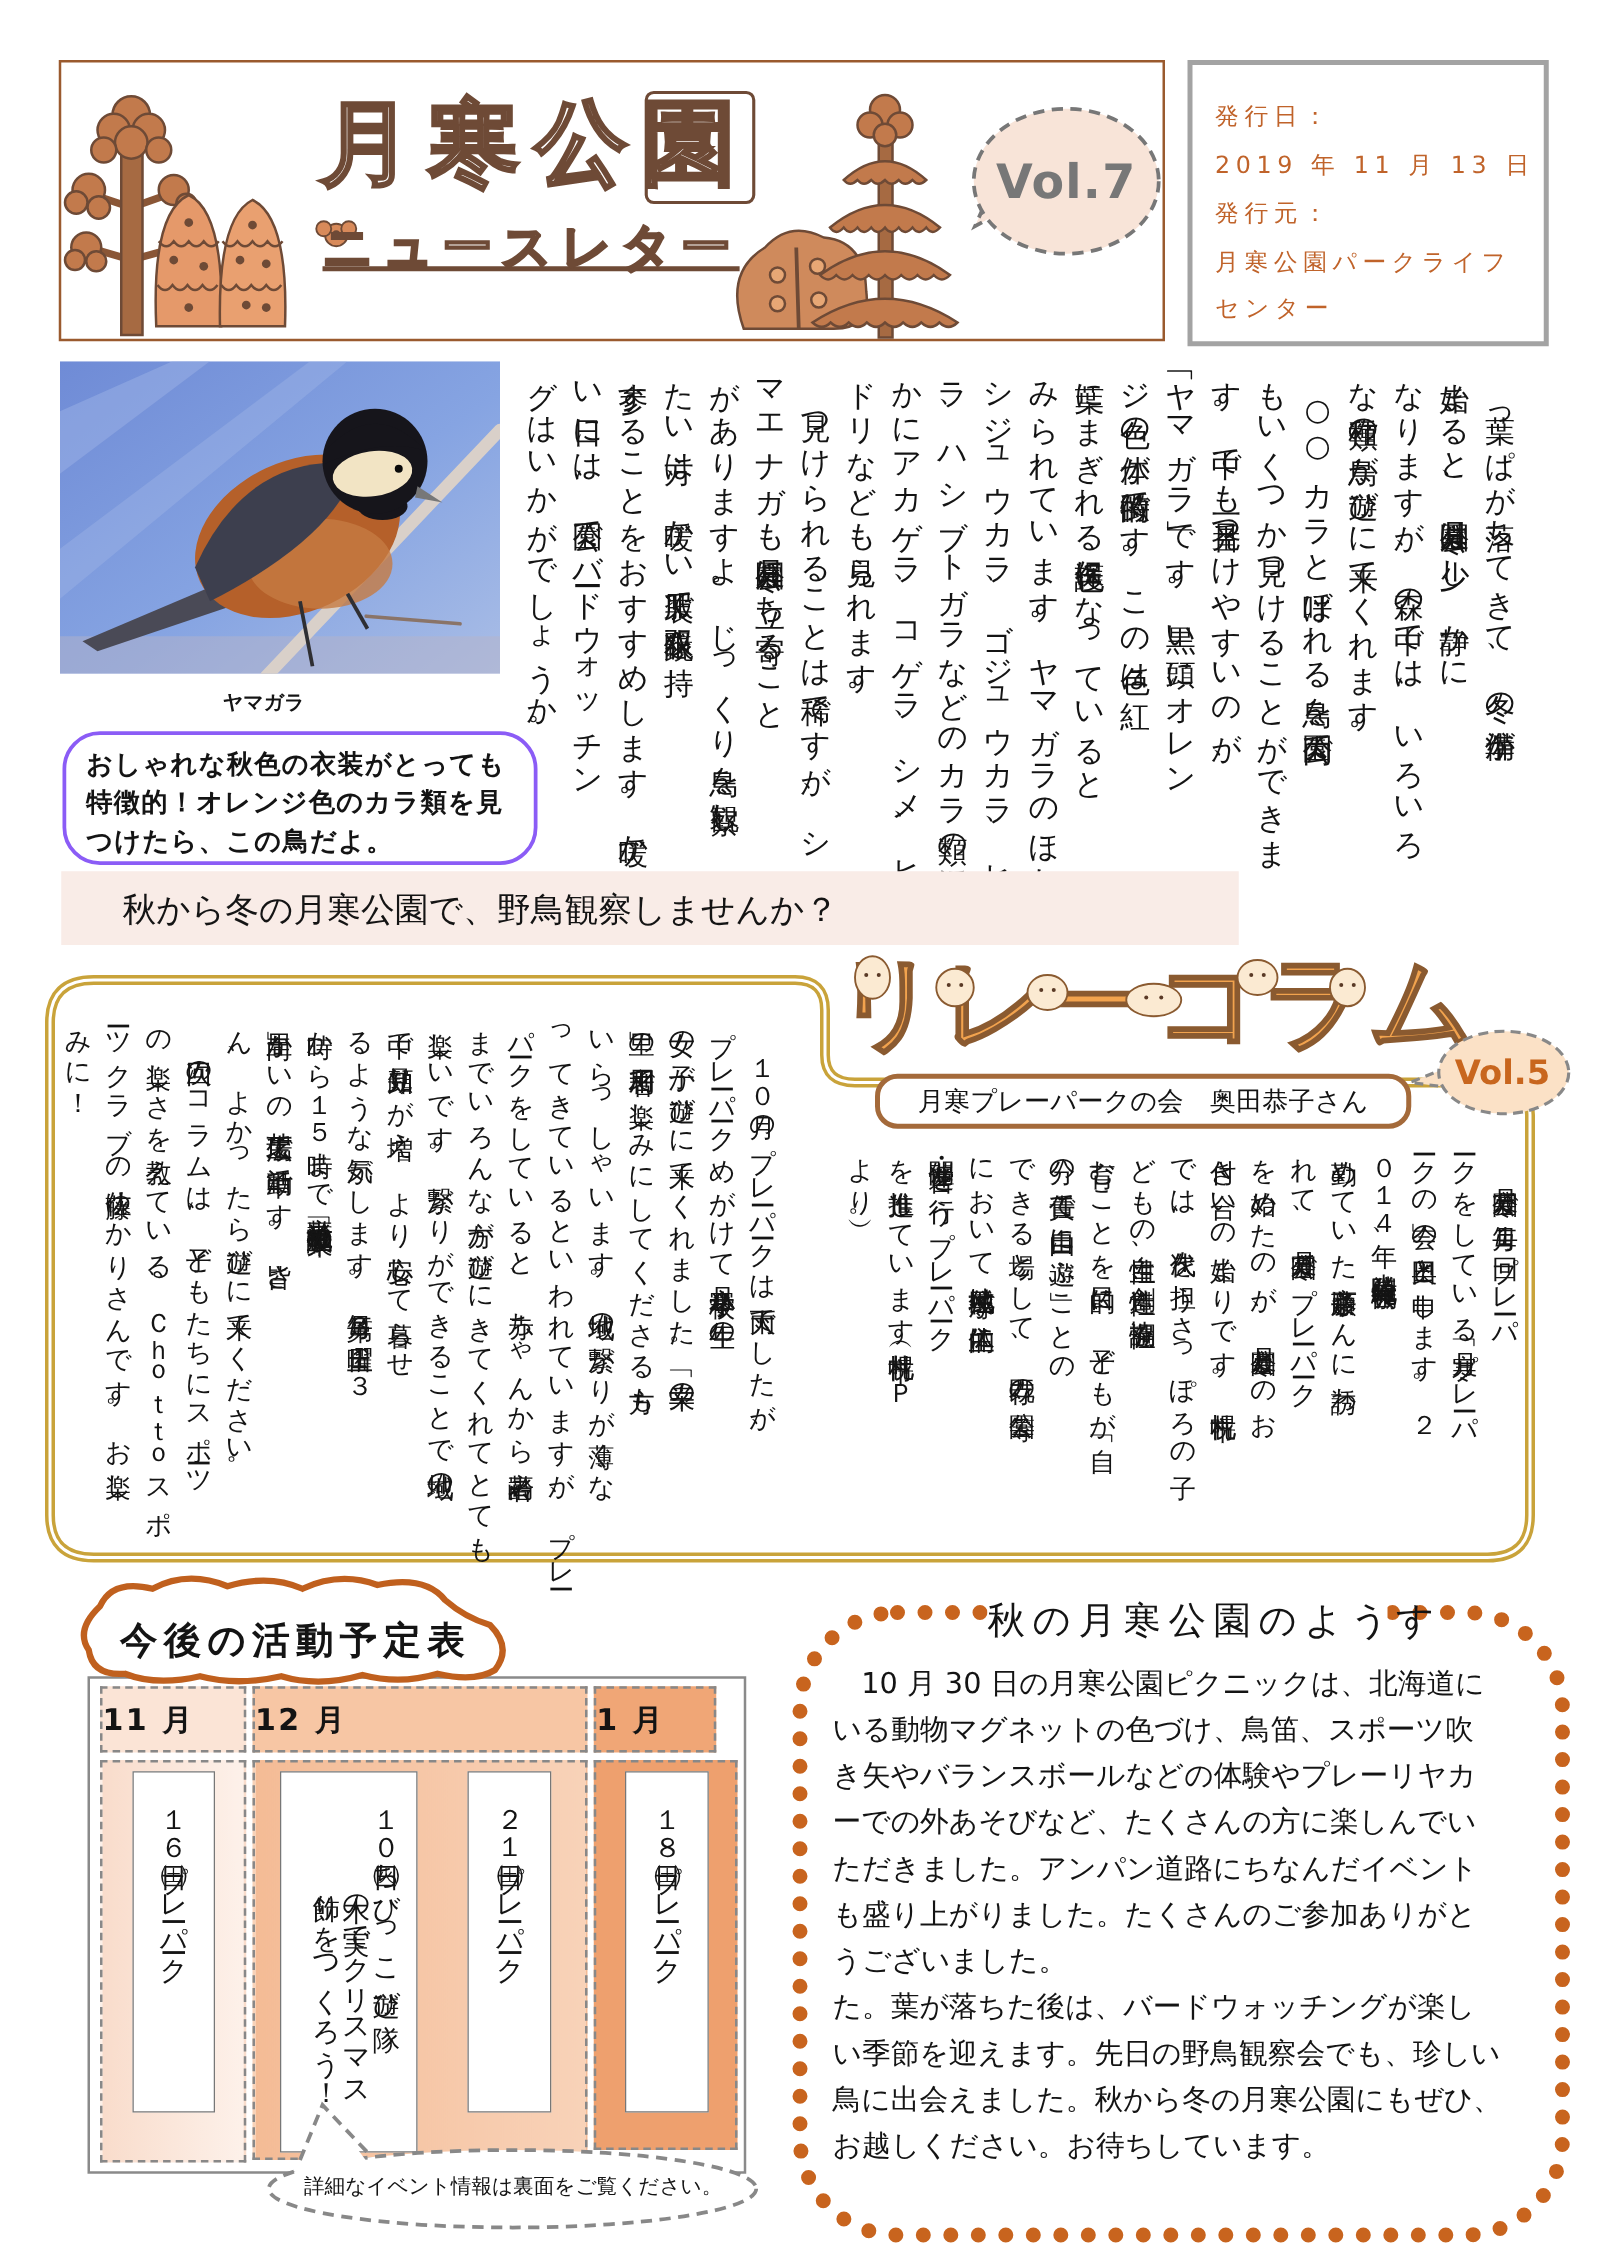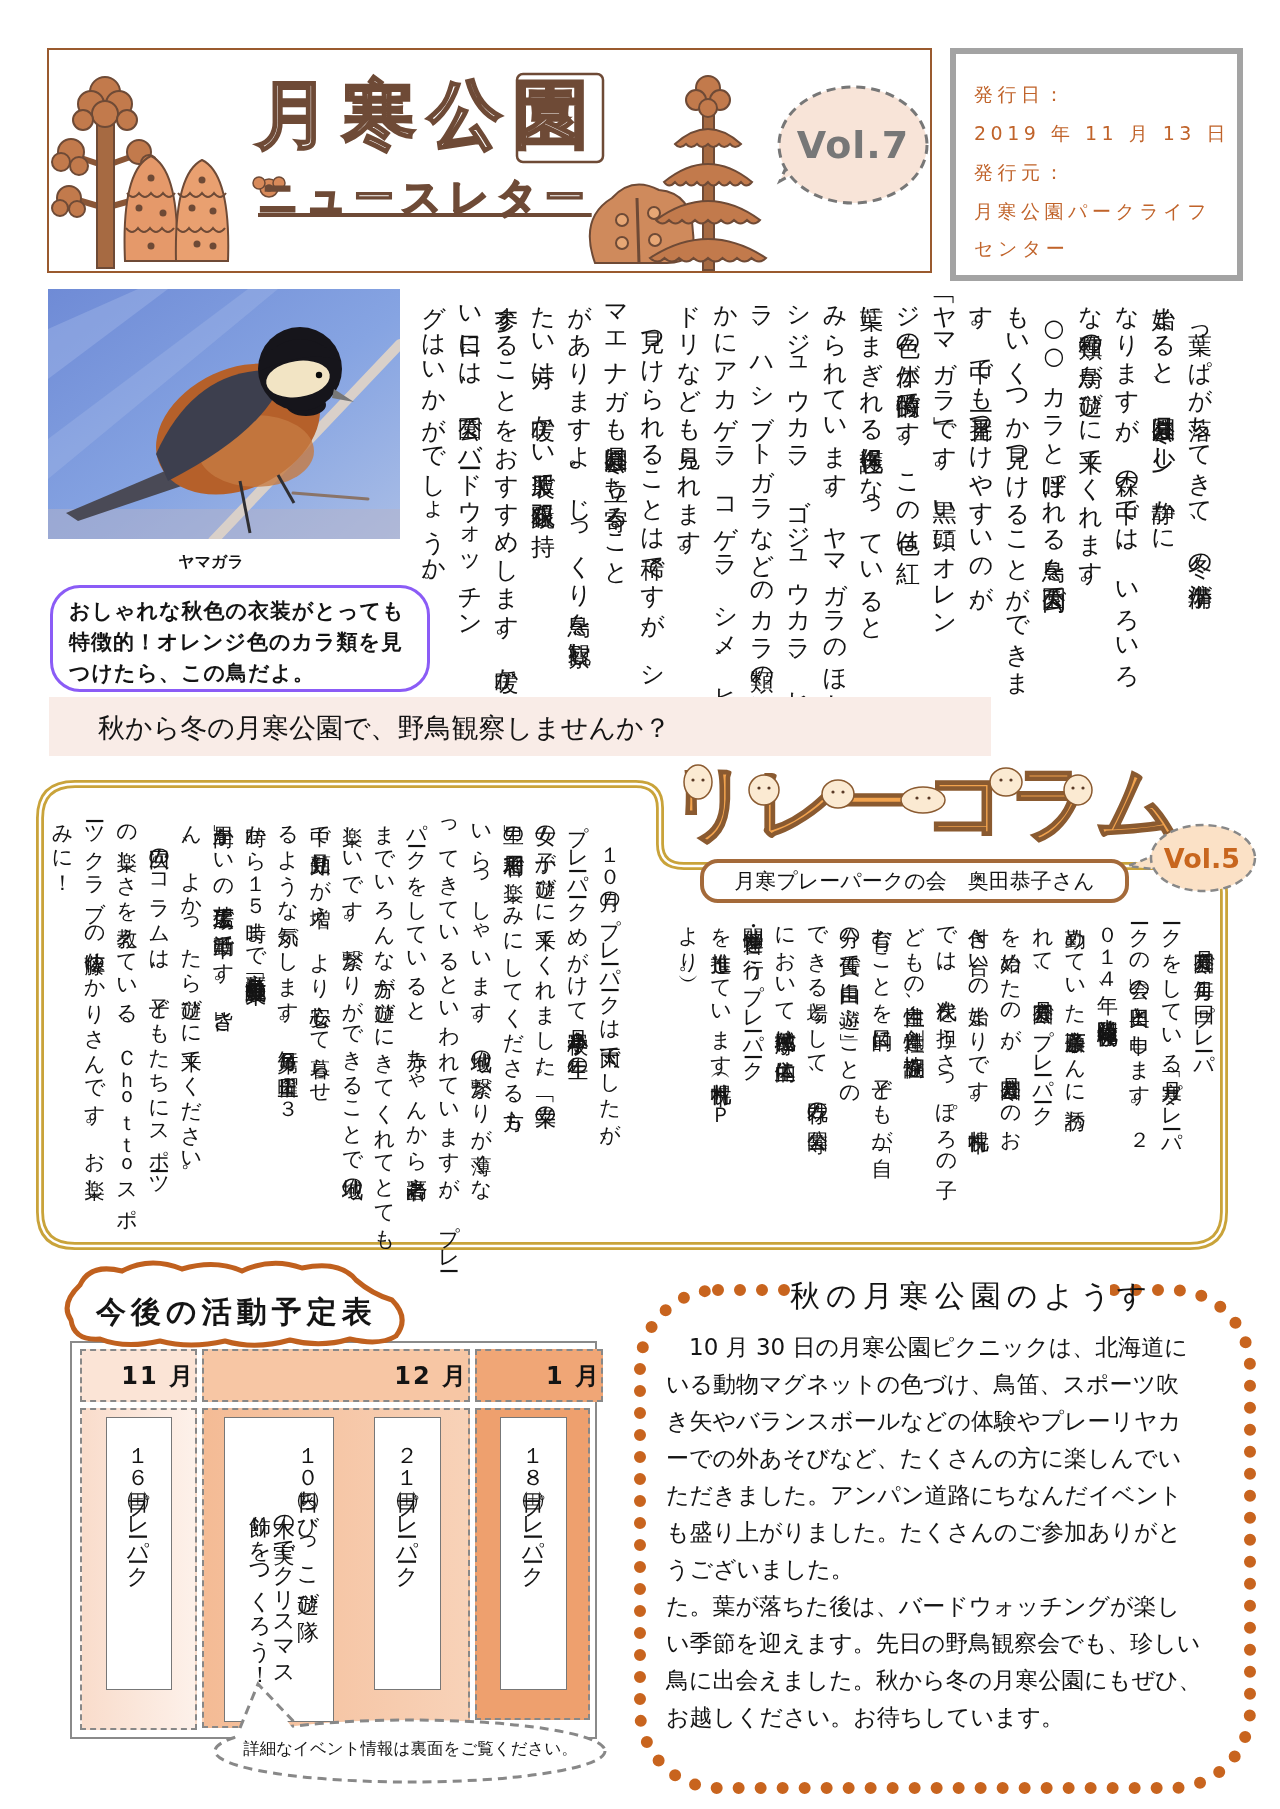--- a/index.html
+++ b/index.html
@@ -7,21 +7,21 @@
     width:1280px; height:1809px; position:relative; overflow:hidden;
     background:#ffffff; color:#141414;
     font-family:"DejaVu Sans", "Liberation Sans", sans-serif;
   }
   .abs { position:absolute; }
   .vert { position:absolute; writing-mode:vertical-rl; text-orientation:mixed; }
   .vert > div { white-space:nowrap; }
 
   
   .header-box { left:47px; top:48px; width:881px; height:221px; border:2px solid #9a5a2e; }
-  .info-box { left:950px; top:48px; width:281px; height:221px; border:6px solid #a3a3a3; }
+  .info-box { left:950px; top:48px; width:281px; height:221px; border:4px solid #a3a3a3; }
   .info-line { position:absolute; left:18px; font-size:19px; letter-spacing:4.5px; color:#c0632a; white-space:nowrap; }
   .title-main { left:256px; top:66px; font-size:74px; font-weight:bold; letter-spacing:12px;
     color:#ffffff; -webkit-text-stroke:2.5px #6e4a36; white-space:nowrap; }
   .title-sub { left:258px; top:170px; font-size:40px; font-weight:bold; letter-spacing:7px;
     color:#ffffff; -webkit-text-stroke:2px #6e4a36; white-space:nowrap;text-decoration:underline; }
   .vol7 { left:773px; top:80px; width:160px; height:130px; display:flex; align-items:center; justify-content:center;
     font-size:38px; font-weight:bold; color:#777777; letter-spacing:1px; }
 
   
   .photo { left:48px; top:289px; width:352px; height:250px; overflow:hidden; }
@@ -39,21 +39,21 @@
     display:flex; align-items:center; justify-content:center; font-size:21px; white-space:nowrap; }
   .vol5 { left:1150px; top:826px; width:104px; height:64px; display:flex; align-items:center; justify-content:center;
     font-size:27px; font-weight:bold; color:#c8661e; }
   .relay-right { left:673px; top:912px; width:547px; height:335px; font-size:21px; line-height:32.2px; letter-spacing:1.2px; }
   .relay-left { left:46px; top:810px; width:580px; height:430px; font-size:21px; line-height:32.2px; letter-spacing:1.2px; }
 
   
   .sched-frame { left:70px; top:1341px; width:523px; height:394px; border:2px solid #8a8a8a; background:#fff; }
   .sched-title { left:96px; top:1292px; font-size:30px; font-weight:bold; letter-spacing:5px; white-space:nowrap; }
   .month-head { position:absolute; top:1349px; height:53px; border:2px dashed #888; box-sizing:border-box;
-    display:flex; align-items:center; justify-content:flex-end; font-size:24px; font-weight:bold; letter-spacing:2px; }
+    display:flex; align-items:center; justify-content:flex-start; font-size:24px; font-weight:bold; letter-spacing:2px; }
   .month-col { position:absolute; top:1408px; border:2px dashed #888; box-sizing:border-box; }
   .ev-box { position:absolute; background:#fff; border:1px solid #777; box-sizing:border-box;
     writing-mode:vertical-rl; text-orientation:mixed; font-size:22px; line-height:24px; padding-top:14px; }
   .ev-box > div { white-space:nowrap; }
   .note-text { left:214px; top:1738px; width:393px; text-align:center; font-size:16.5px; white-space:nowrap; }
 
   
   .autumn-title { left:790px; top:1276px; width:320px; text-align:center; background:#fff;
     font-size:30px; font-weight:normal; letter-spacing:6px; white-space:nowrap; }
   .autumn-body { left:666px; top:1329px; width:560px; font-size:23px; line-height:37px; }
@@ -311,21 +311,21 @@
 </div>
 
 <div class="abs sched-frame"></div>
 
 <div class="month-head" style="left:80px;width:117px;background:#fbe4d6">
   <span>11 月</span>
 </div>
 <div class="month-head" style="left:202px;width:268px;background:#f7c6a4">
   <span>12 月</span>
 </div>
-<div class="month-head" style="left:475px;width:128px;background:#f0a676">
+<div class="month-head" style="left:475px;width:98px;background:#f0a676">
   <span>1 月</span>
 </div>
 
 <div class="month-col" style="left:80px;width:117px;height:322px;background:linear-gradient(90deg,#f9dccb,#fdf1ea)"></div>
 <div class="month-col" style="left:202px;width:268px;height:320px;background:linear-gradient(90deg,#f4bb95,#f8d2b8)"></div>
 <div class="month-col" style="left:475px;width:115px;height:312px;background:#eea06e"></div>
 
 <div class="ev-box" style="left:106px;top:1417px;width:66px;height:273px;padding-right:21px">
   <div>１６日㈯プレーパーク</div>
 </div>

